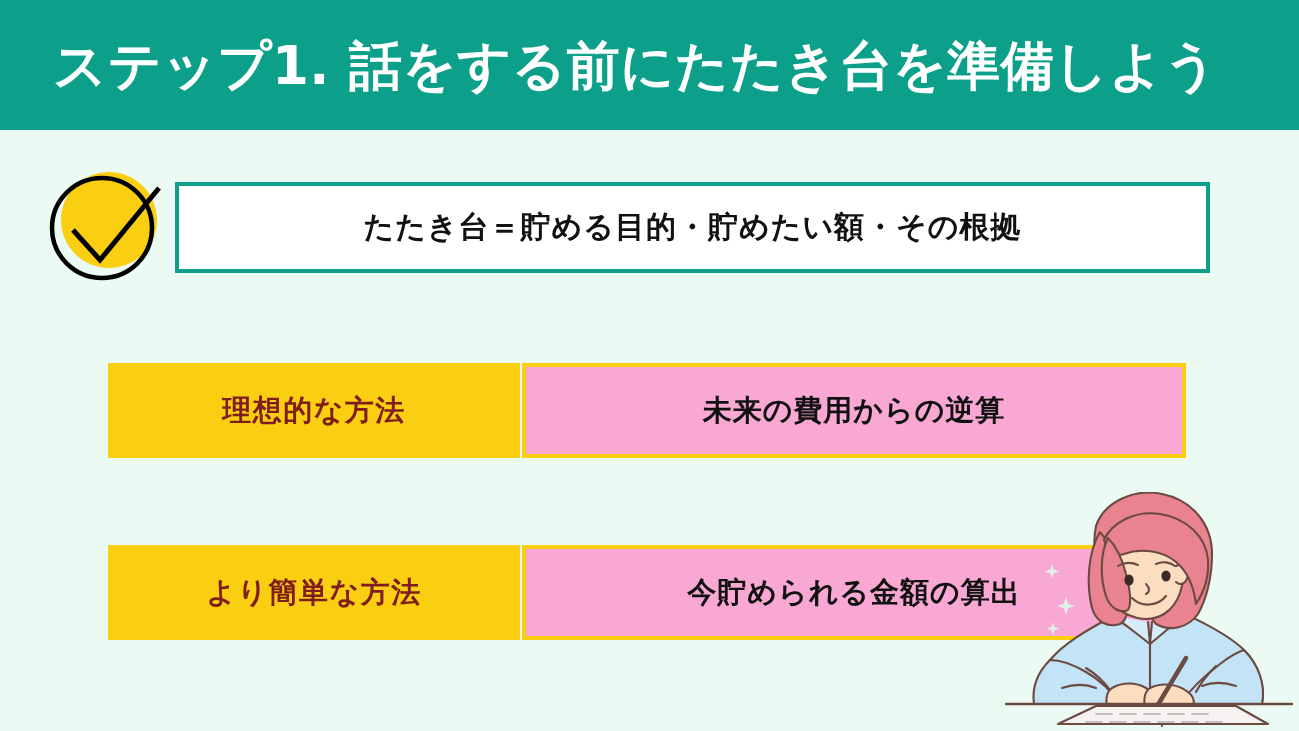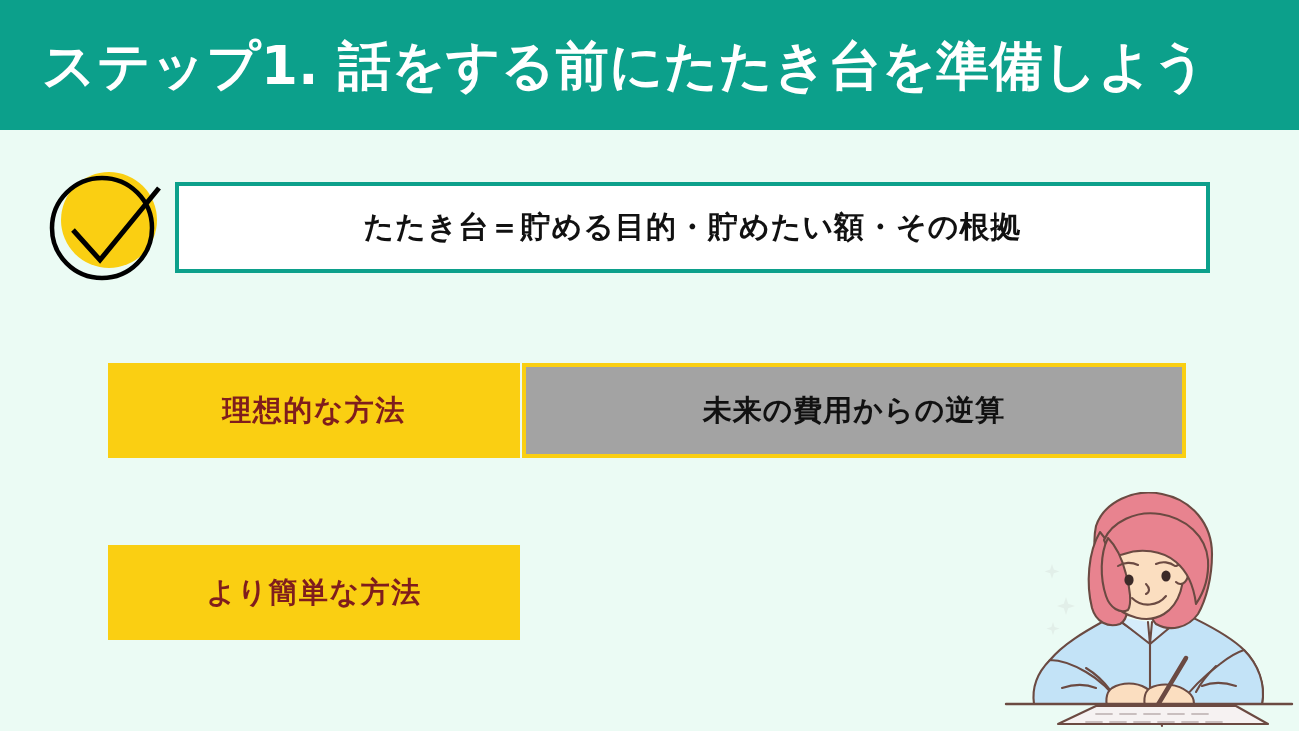--- a/index.html
+++ b/index.html
@@ -16,21 +16,21 @@
     overflow:hidden;
   }
 
   
   #header {
     position:absolute; left:0; top:0;
     width:1299px; height:130px;
     background:#0CA08B;
   }
   #header-title {
-    position:absolute; left:42px; top:26px;
+    position:absolute; left:53px; top:26px;
     width:1230px; height:80px;
     color:#FFFFFF;
     font-size:53px;
     font-weight:bold;
     line-height:80px;
     letter-spacing:0.5px;
     white-space:nowrap;
     font-family:"DejaVu Sans", sans-serif;
   }
 
@@ -68,21 +68,21 @@
     display:flex; align-items:center; justify-content:center;
     color:#7f1d1d;
     font-size:29px; font-weight:bold;
     letter-spacing:1.5px;
     white-space:nowrap;
     font-family:"DejaVu Sans", sans-serif;
   }
   .pair-value {
     position:absolute; left:414px; top:0;
     width:664px; height:95px;
-    background:#a3a3a3;
+    background:#f9a8d4;
     border:4px solid #FACF12;
     display:flex; align-items:center; justify-content:center;
     color:#111111;
     font-size:29px; font-weight:bold;
     letter-spacing:1px;
     white-space:nowrap;
     font-family:"DejaVu Sans", sans-serif;
   }
 
   
@@ -112,20 +112,21 @@
     </svg>
   </div>
 
   <div id="row2" class="pair-row">
     <div class="pair-label">理想的な方法</div>
     <div class="pair-value">未来の費用からの逆算</div>
   </div>
 
   <div id="row3" class="pair-row">
     <div class="pair-label">より簡単な方法</div>
+    <div class="pair-value">今貯められる金額の算出</div>
   </div>
 
   <div id="illustration">
     <svg width="299" height="239" viewBox="0 0 299 239">
       <g fill="none" stroke="#6B4A42" stroke-width="2.1" stroke-linecap="round" stroke-linejoin="round">
 
         <g fill="#E2EFE9" stroke="none">
           <path d="M186 40 l2.6 8 8 2.6 -8 2.6 -2.6 8 -2.6 -8 -8 -2.6 8 -2.6z"></path>
           <path d="M202 80 l1.8 5.6 5.6 1.8 -5.6 1.8 -1.8 5.6 -1.8 -5.6 -5.6 -1.8 5.6 -1.8z"></path>
           <path d="M52 72 l1.8 5.6 5.6 1.8 -5.6 1.8 -1.8 5.6 -1.8 -5.6 -5.6 -1.8 5.6 -1.8z"></path>

